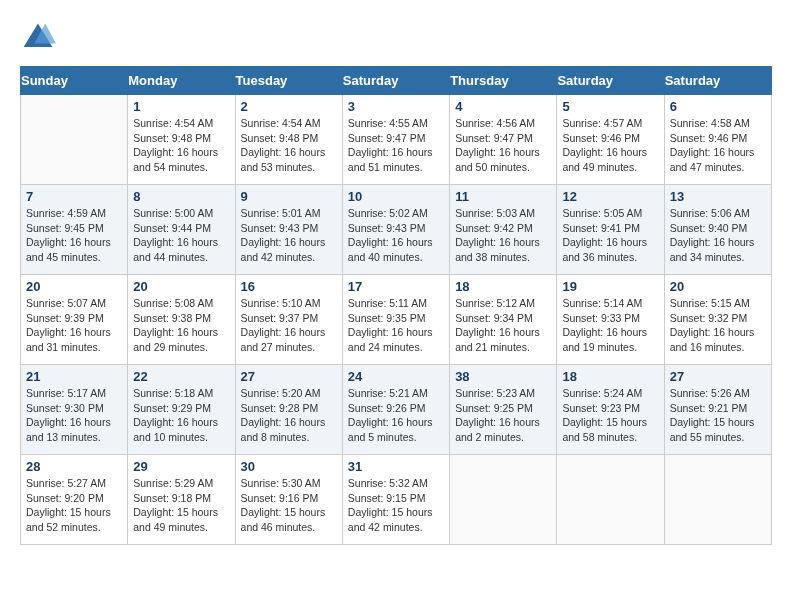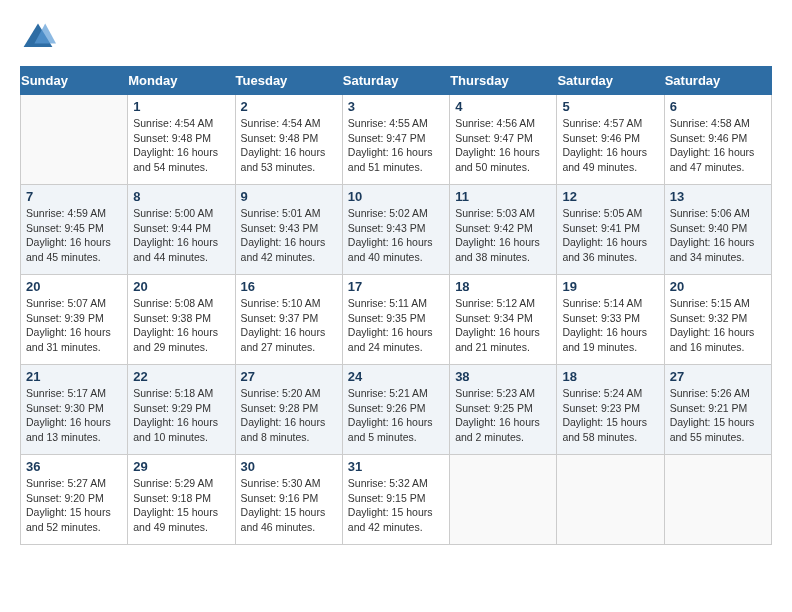--- a/index.html
+++ b/index.html
@@ -233,21 +233,21 @@
           <span class="day-number">18</span>
           <div class="day-info">Sunrise: 5:24 AM<br>Sunset: 9:23 PM<br>Daylight: 15 hours and 58 minutes.</div>
         </td>
         <td>
           <span class="day-number">27</span>
           <div class="day-info">Sunrise: 5:26 AM<br>Sunset: 9:21 PM<br>Daylight: 15 hours and 55 minutes.</div>
         </td>
       </tr>
       <tr>
         <td>
-          <span class="day-number">36</span>
+          <span class="day-number">28</span>
           <div class="day-info">Sunrise: 5:27 AM<br>Sunset: 9:20 PM<br>Daylight: 15 hours and 52 minutes.</div>
         </td>
         <td>
           <span class="day-number">29</span>
           <div class="day-info">Sunrise: 5:29 AM<br>Sunset: 9:18 PM<br>Daylight: 15 hours and 49 minutes.</div>
         </td>
         <td>
           <span class="day-number">30</span>
           <div class="day-info">Sunrise: 5:30 AM<br>Sunset: 9:16 PM<br>Daylight: 15 hours and 46 minutes.</div>
         </td>

